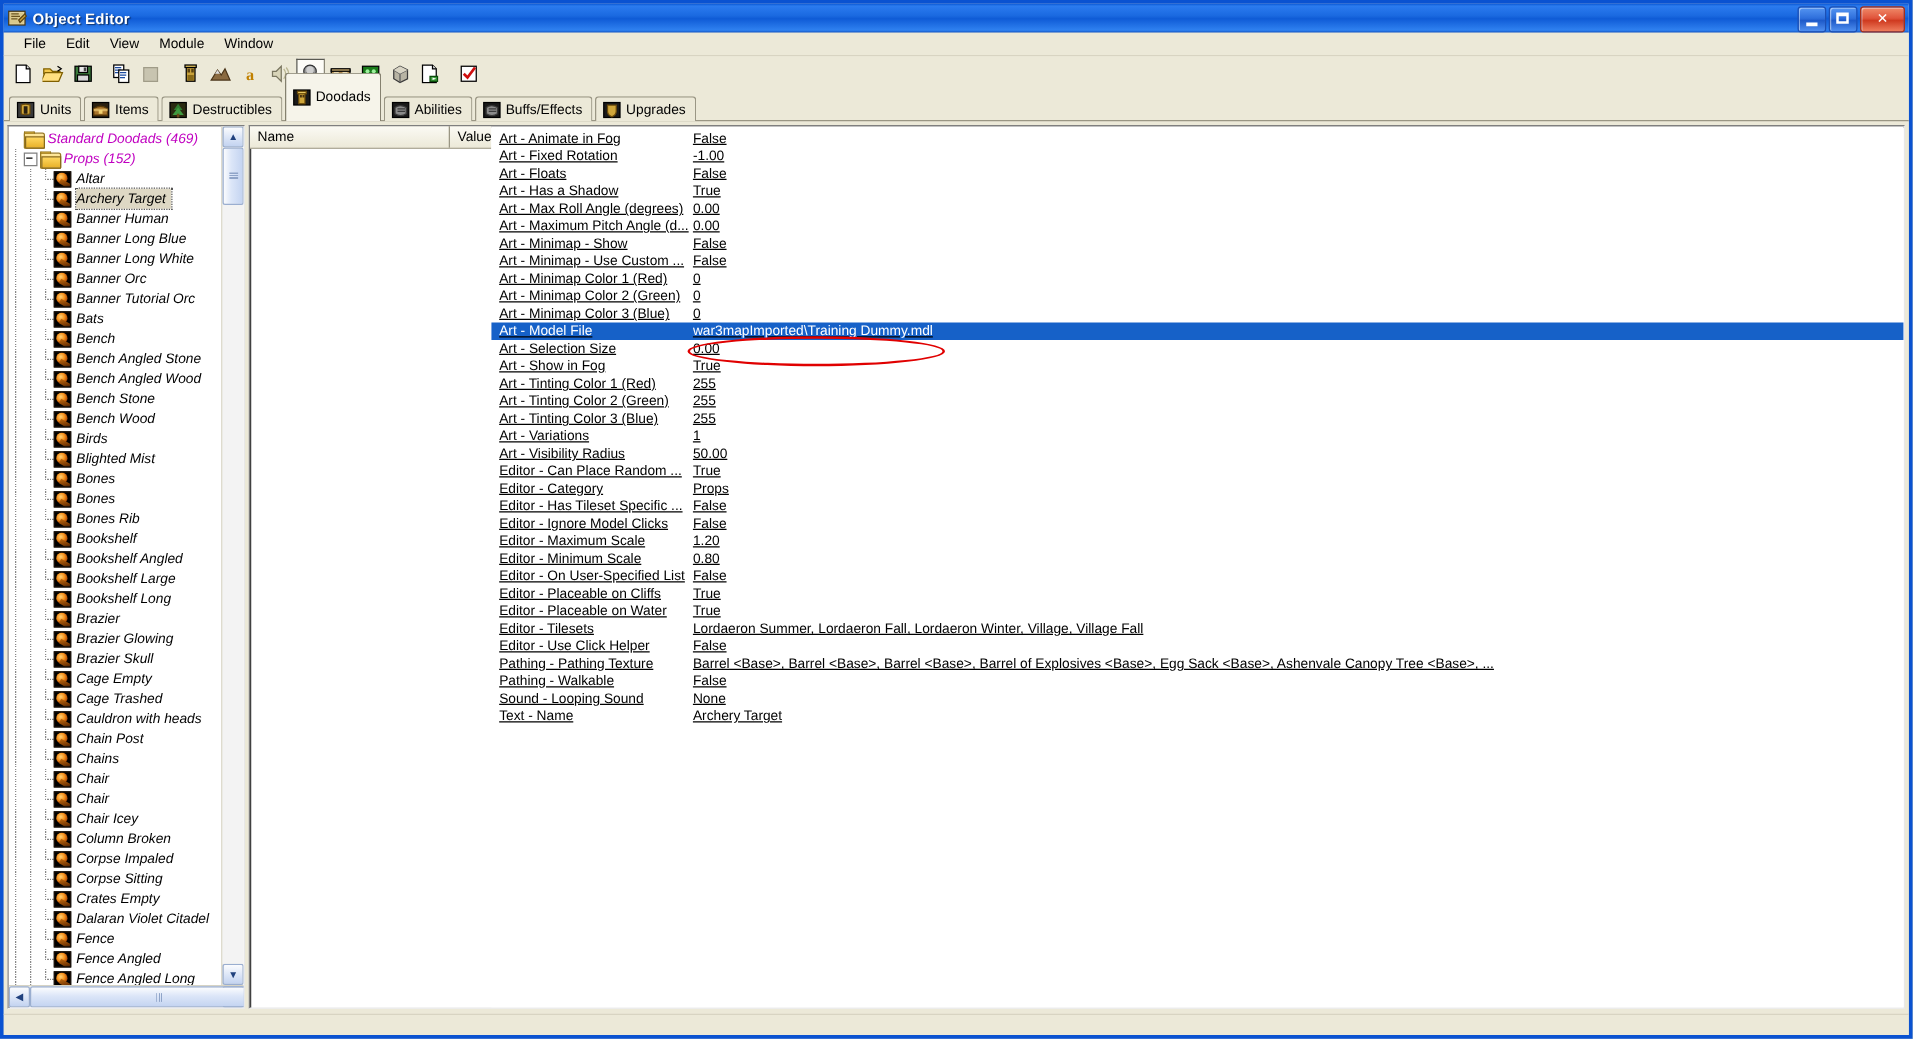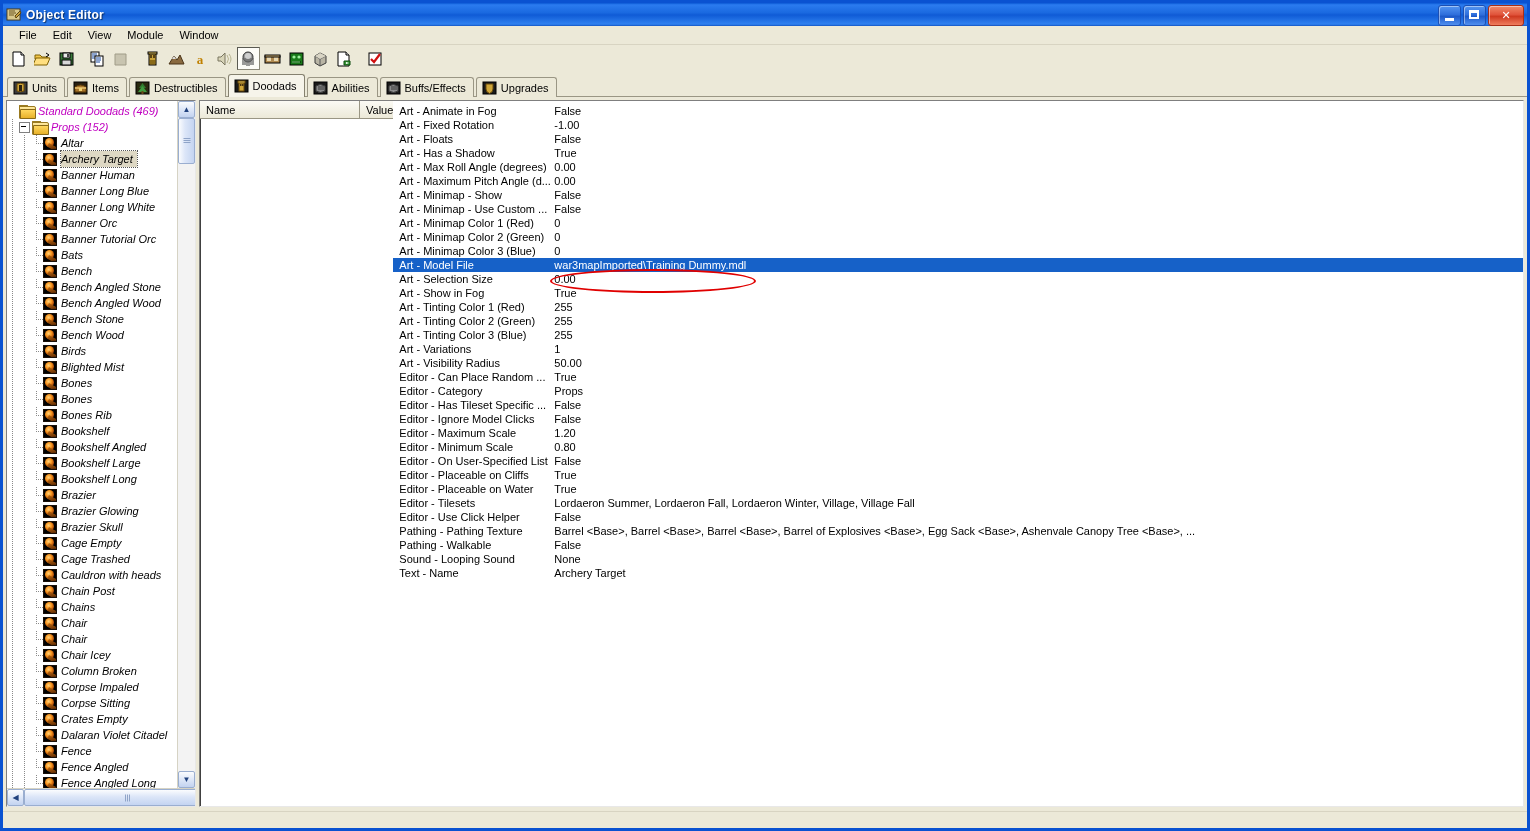--- a/index.html
+++ b/index.html
@@ -86,21 +86,21 @@
   .tab{
     height:20px;display:flex;align-items:center;gap:4px;
     padding:0 7px 0 5px;margin-right:2px;
     background:#ece9d8;
     border:1px solid #9a9684;border-bottom:none;
     border-radius:3px 3px 0 0;
     font-size:11px;color:#000;box-sizing:border-box;
     position:relative;top:1px;
   }
   .tab.active{
-    height:23px;top:1px;
+    height:39px;top:1px;
     background:#f6f4ea;
     border-color:#85816f;
     z-index:3;
     font-weight:normal;
   }
   .tab-ico{width:15px;height:14px;position:relative;flex:0 0 15px;}
 
   
   .content{
     flex:1 1 auto;display:flex;padding:3px 3px 4px 3px;gap:3px;
@@ -837,21 +837,21 @@
         <div class="sb-btn-h">▶</div>
       </div>
     </div>
 
     <div class="panel prop-panel">
       <div class="lv-head">
         <div class="lv-hcell c1">Name</div>
         <div class="lv-hcell c2">Value</div>
       </div>
       <div class="lv-body">
-        <div id="prop-rows" style="position:absolute;left:0;top:3px;right:0;">
+        <div id="prop-rows" style="position:absolute;left:0;top:3px;right:0;text-decoration:underline;">
             <div class="prow">
               <span class="pname">Art - Animate in Fog</span>
               <span class="pval">False</span>
             </div>
             <div class="prow">
               <span class="pname">Art - Fixed Rotation</span>
               <span class="pval">-1.00</span>
             </div>
             <div class="prow">
               <span class="pname">Art - Floats</span>

